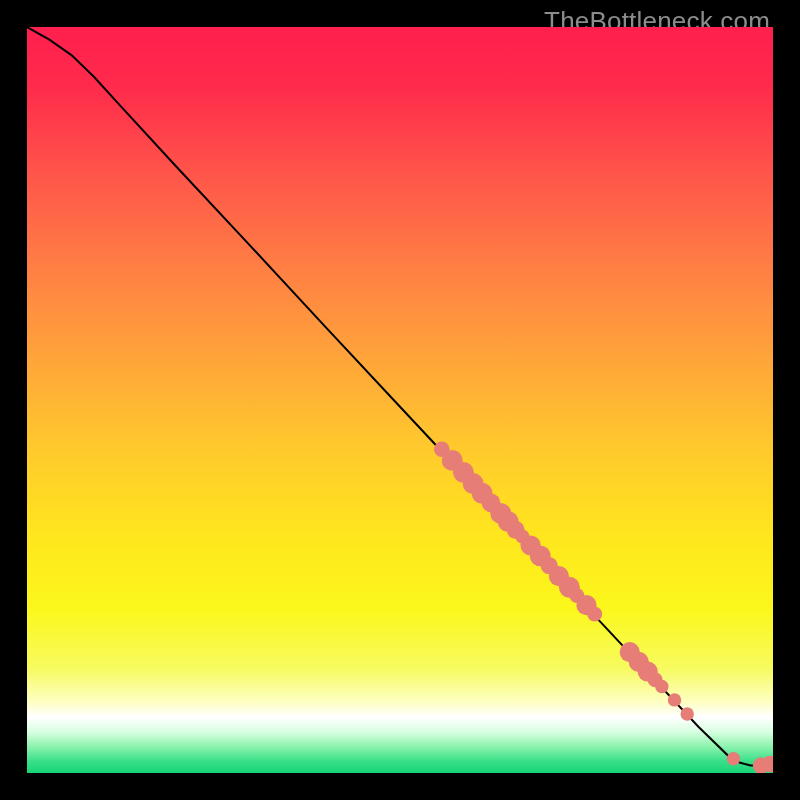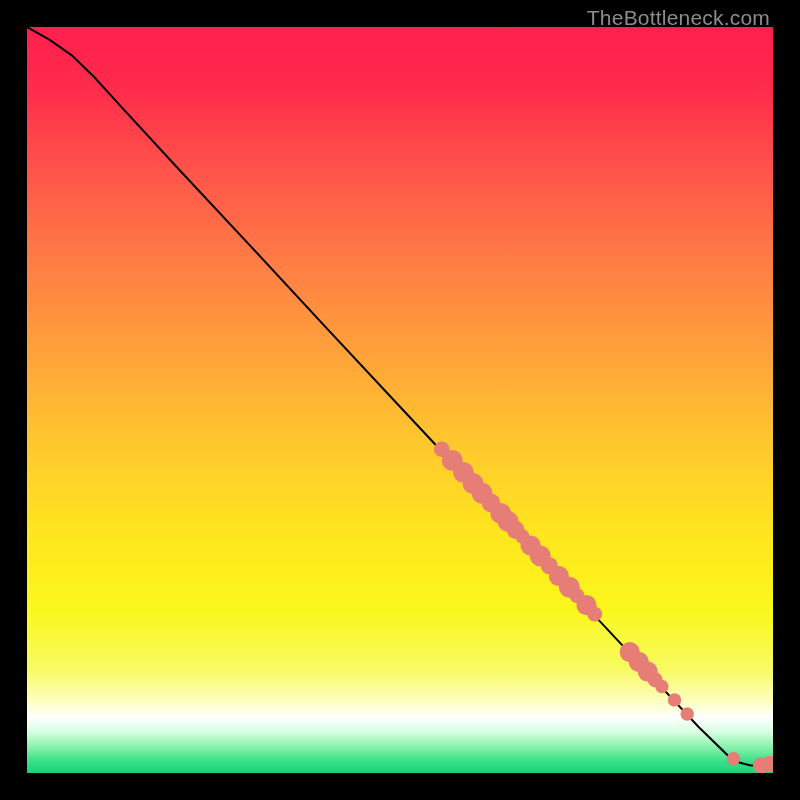--- a/index.html
+++ b/index.html
@@ -16,21 +16,21 @@
     top: 27px;
     width: 746px;
     height: 746px;
     box-sizing: border-box;
   }
   .watermark {
     position: absolute;
     top: 6px;
     right: 30px;
     font-family: Arial, Helvetica, sans-serif;
-    font-size: 21px;
+    font-size: 26px;
     color: #8c8c8c;
     letter-spacing: 0.2px;
   }
   svg {
     display: block;
   }
 </style>
 </head>
 <body>
 

